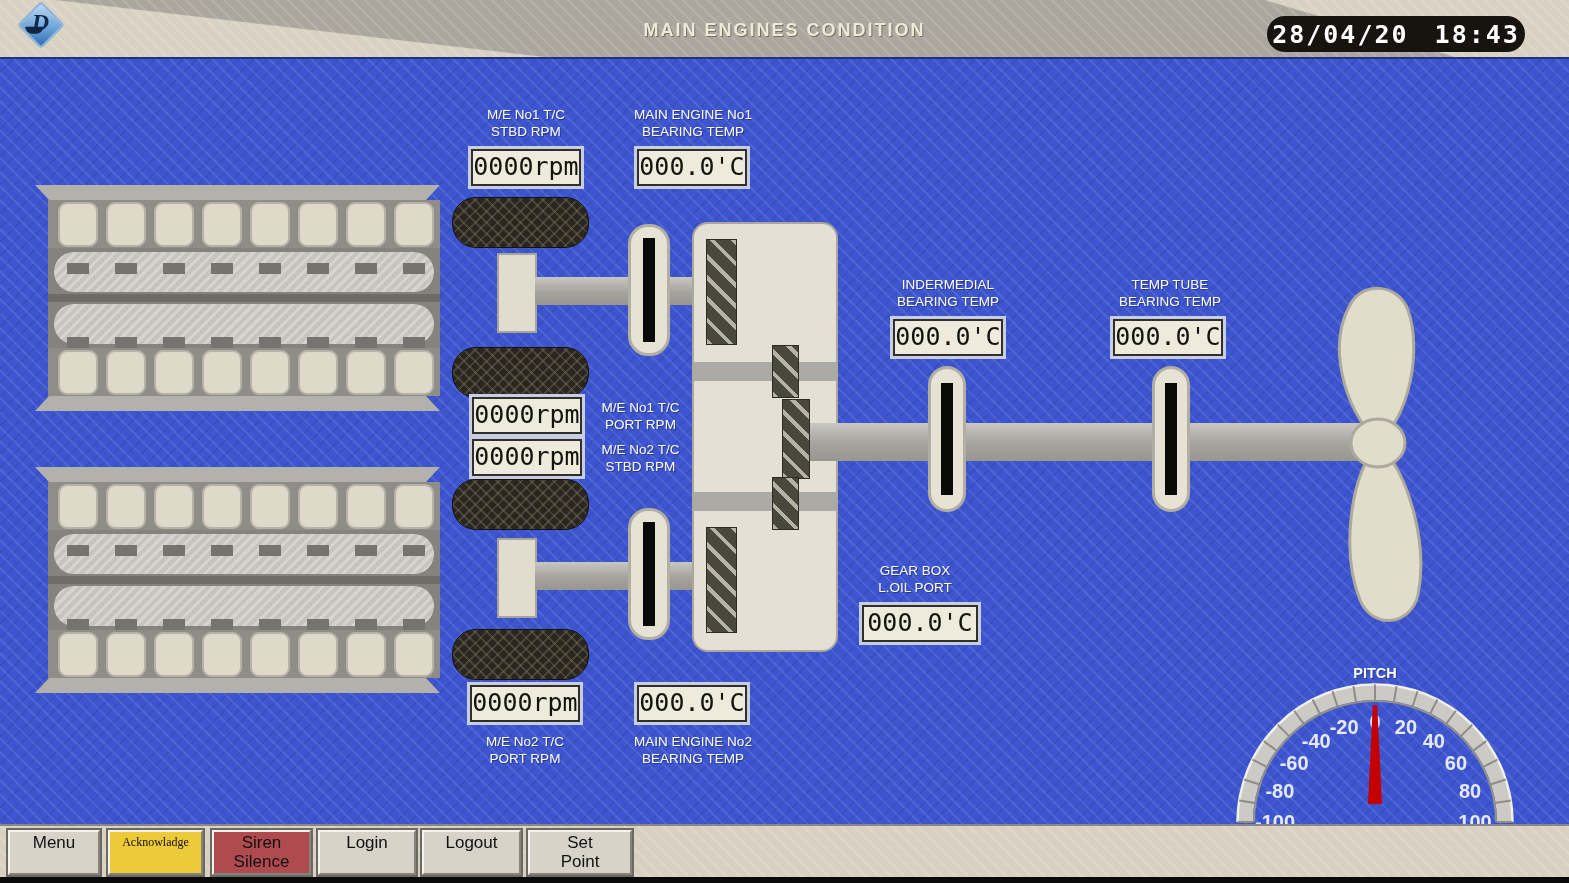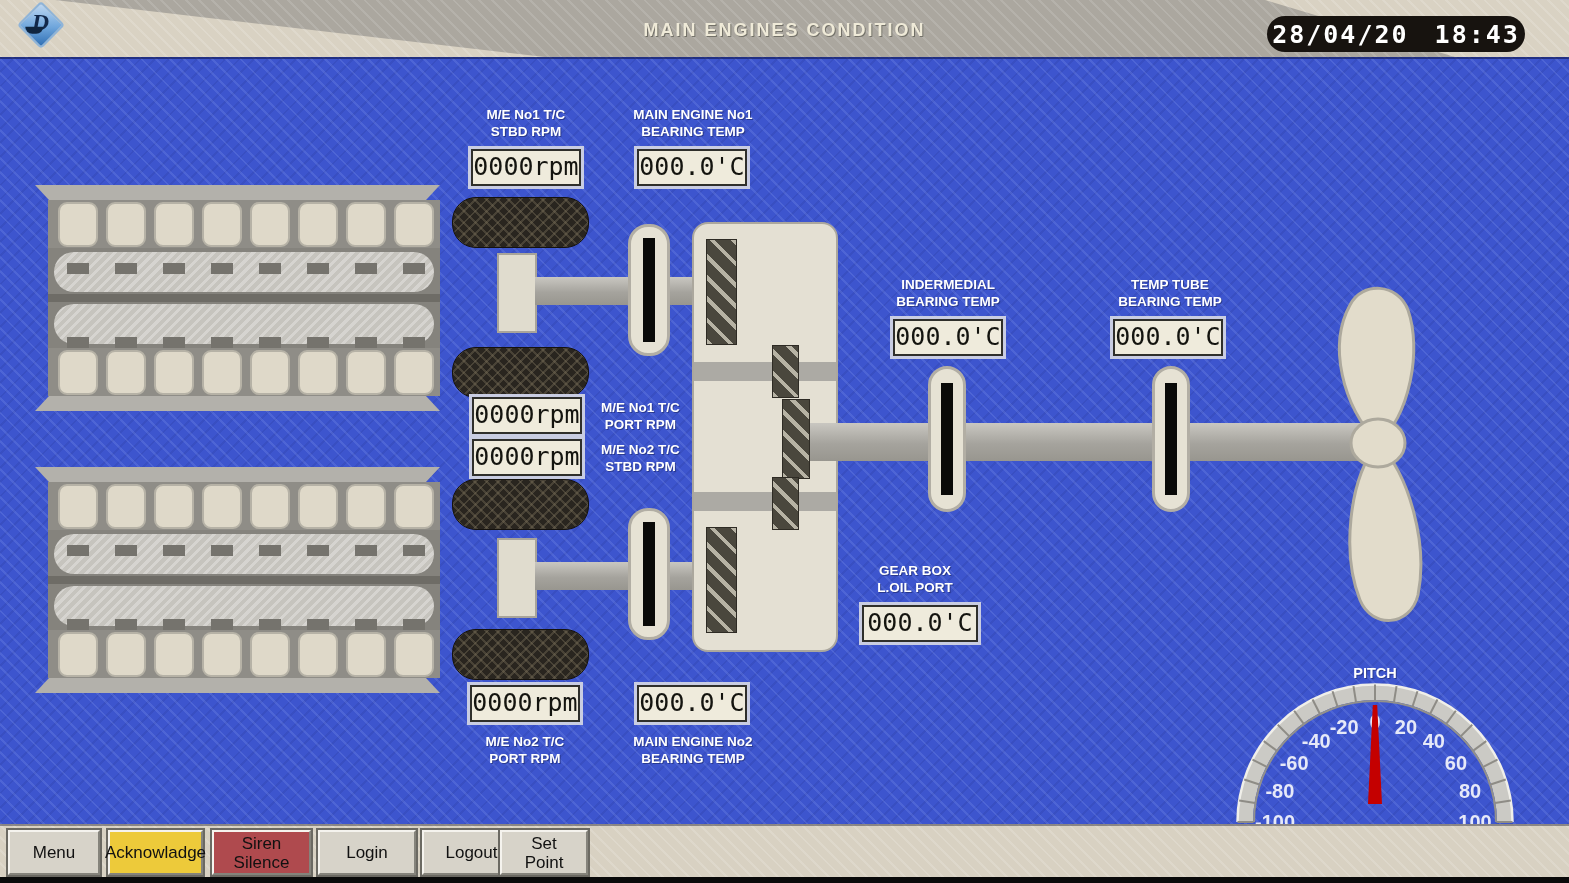--- a/index.html
+++ b/index.html
@@ -80,40 +80,40 @@
   .gearbox{position:absolute;left:692px;top:222px;width:146px;height:430px;background:#E4E0D3;
            border:2px solid #ABA79D;border-radius:16px;}
   .gband{position:absolute;background:#ACAAA4;}
   .gear{position:absolute;background:#4A473D;border:1px solid #2E2B24;
         background-image:repeating-linear-gradient(45deg,#B7B3A4 0 4px,transparent 4px 15px);}
 
   
   .readout{position:absolute;width:110px;height:37px;background:#EFEBDC;border:2px solid #2F2F2B;
            box-shadow:0 0 0 3px #C9CDE2;font-family:"DejaVu Sans Mono",monospace;font-size:25px;
            color:#14140F;text-align:center;line-height:32px;letter-spacing:0px;}
-  .lbl{position:absolute;width:160px;color:#FFFFFF;font-weight:bold;font-size:13.5px;line-height:17px;
+  .lbl{position:absolute;width:160px;color:#FFFFFF;font-weight:normal;font-size:13.5px;line-height:17px;
        text-align:center;text-shadow:1px 1px 0 rgba(28,38,100,.6);}
   .lbl.narrow{width:105px;}
 
   
   .gauge{position:absolute;left:1235px;top:625px;width:280px;height:150px;}
   .gauge-title{position:absolute;top:-17px;left:0;right:0;text-align:center;font-size:14.5px;
        font-weight:bold;color:#FFFFFF;text-shadow:1px 1px 0 rgba(28,38,100,.6);}
   .gauge svg{position:absolute;left:0;top:0;overflow:visible;}
 
   
   .bottombar{position:absolute;left:0;bottom:0;width:1569px;height:59px;background:#D8D1C2;
        background-image:repeating-linear-gradient(45deg,rgba(255,255,255,.15) 0 2px,transparent 2px 9px);
        border-bottom:6px solid #0A0A0A;box-shadow:inset 0 2px 0 rgba(20,20,40,.4);}
   .btn{position:absolute;top:6px;height:45px;background:#D7D3C9;cursor:pointer;
        border:2px solid;border-color:#F5F3EE #85837B #85837B #F5F3EE;
        box-shadow:0 0 0 2px #6B6962;color:#111;font-size:17px;line-height:19px;
-       display:flex;align-items:center;justify-content:center;text-align:center;
+       display:flex;justify-content:center;text-align:center;
        white-space:pre-line;font-family:"Liberation Sans",sans-serif;}
-  .btn.small{font-size:17px;}
+  .btn.small{font-size:12px;font-family:Liberation Serif, serif;}
   .dslogo{position:absolute;top:3px;right:10px;width:124px;height:50px;border:2px solid #3E6FE6;
        display:flex;align-items:center;gap:2px;padding:2px;background:#D8D1C2;}
   .ds-swoosh{width:26px;height:42px;flex:0 0 auto;}
   .ds-badge{flex:1;height:42px;background:linear-gradient(#4A4A4A,#1A1A1A 60%,#000);border-radius:4px;
        display:flex;flex-direction:column;align-items:center;justify-content:center;}
   .ds-badge .dsname{font-size:20px;font-weight:bold;line-height:20px;letter-spacing:1px;}
   .dsname .d{color:#1A57C8;}
   .dsname .s{color:#62A9E8;font-style:italic;}
   .dsname .m{color:#F2F2F2;}
   .dsname .x{color:#62A9E8;font-style:italic;}
@@ -385,18 +385,18 @@
 
   </div>
 
   <div class="bottombar">
     <button class="btn" style="left: 8px; width: 92px; background: rgb(215, 211, 201);"><span>Menu</span></button>
     <button class="btn small" style="left: 108px; width: 95px; background: rgb(237, 202, 58);"><span>Acknowladge</span></button>
     <button class="btn" style="left: 212px; width: 99px; background: rgb(175, 74, 78);"><span>Siren
 Silence</span></button>
     <button class="btn" style="left: 318px; width: 98px; background: rgb(215, 211, 201);"><span>Login</span></button>
     <button class="btn" style="left: 422px; width: 99px; background: rgb(215, 211, 201);"><span>Logout</span></button>
-    <button class="btn" style="left: 500px; width: 88px; background: rgb(215, 211, 201);"><span>Set
+    <button class="btn" style="left: 528px; width: 104px; background: rgb(215, 211, 201);"><span>Set
 Point</span></button>
 
   </div>
 
 </div>
 
 </body></html>

